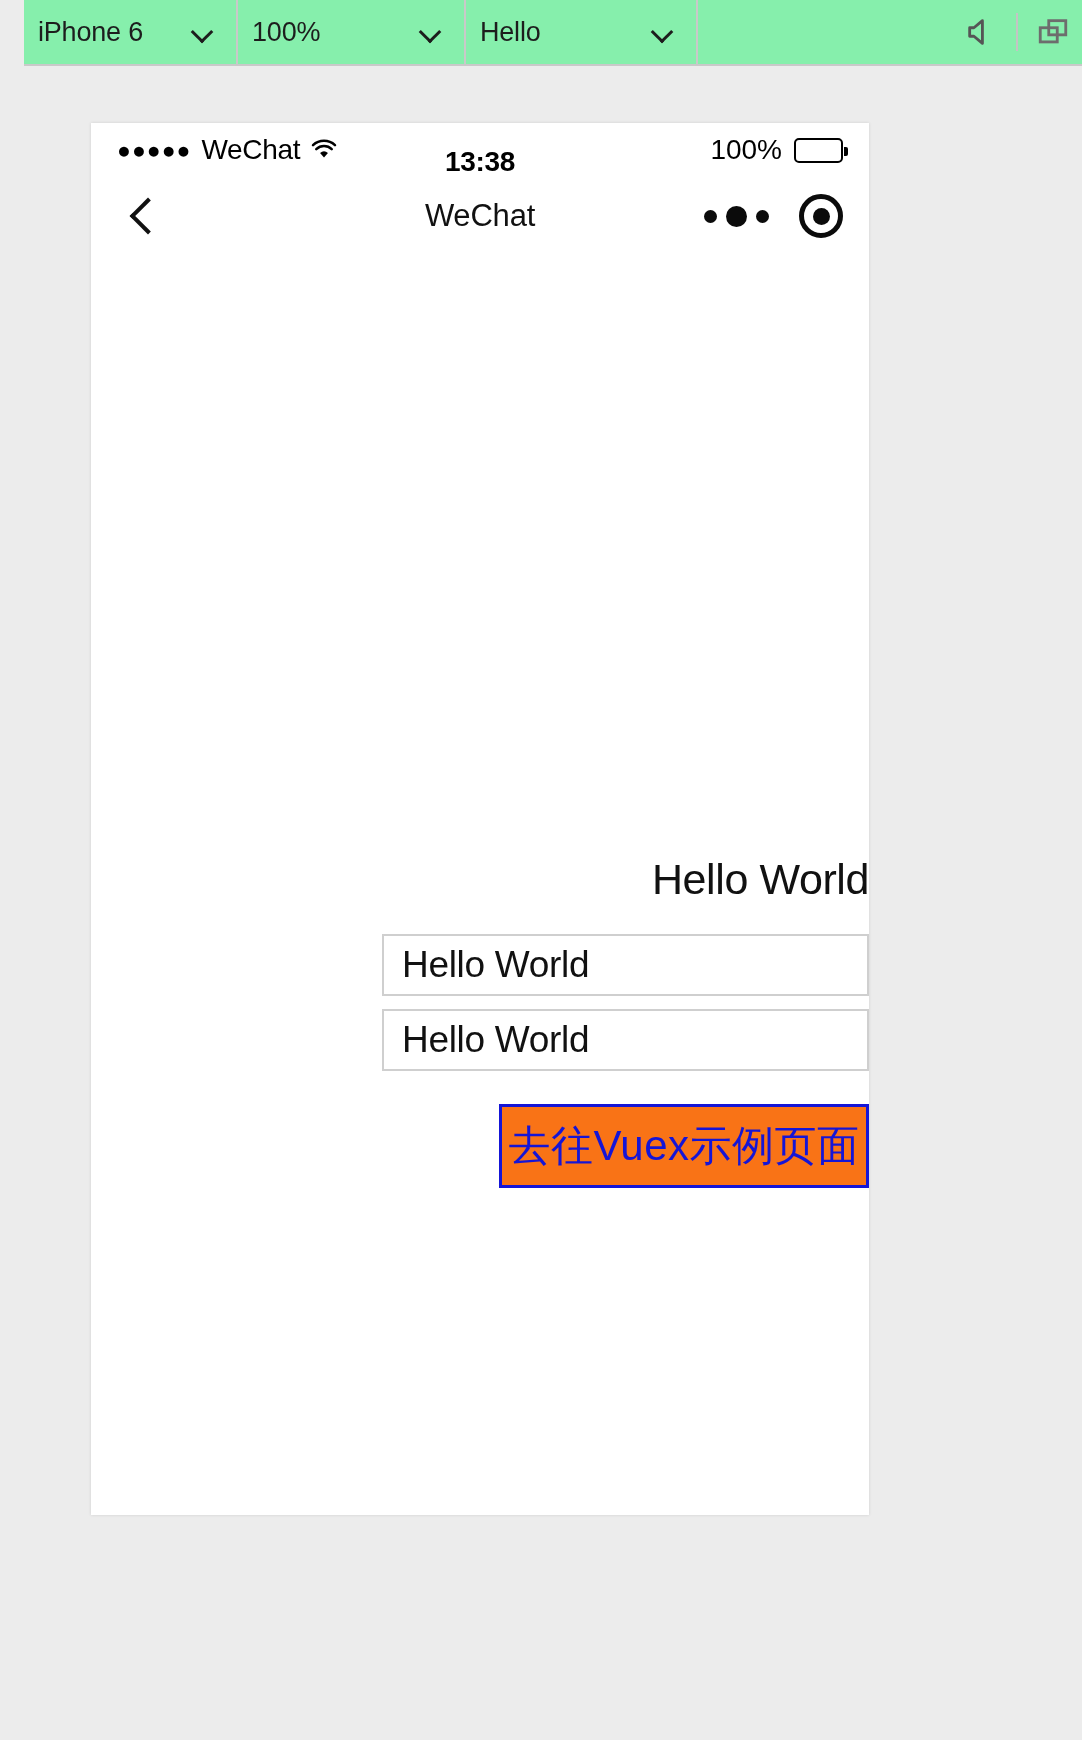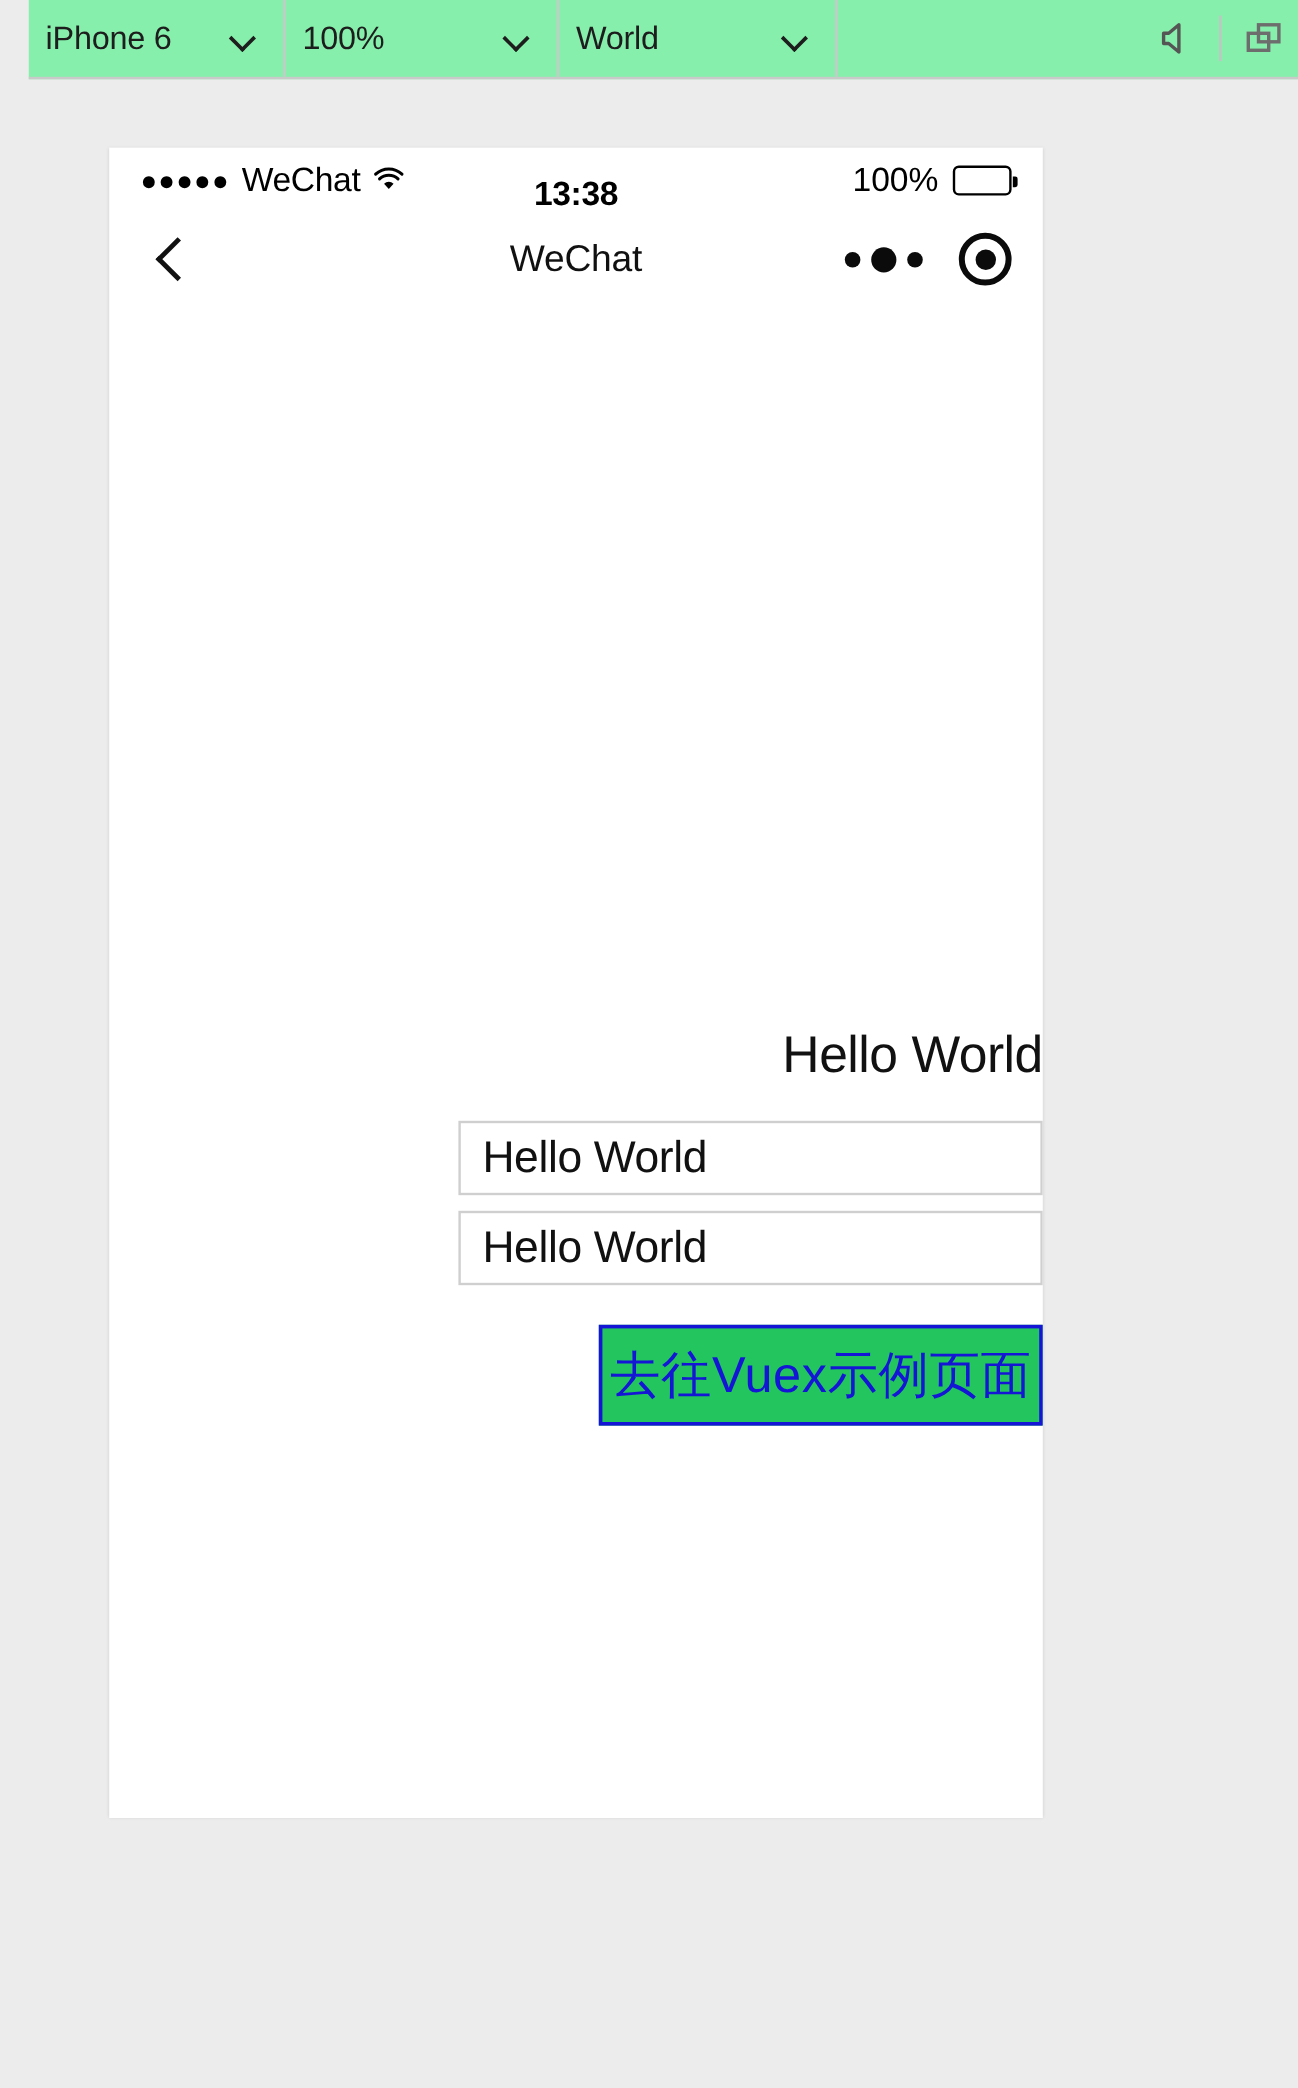--- a/index.html
+++ b/index.html
@@ -263,21 +263,21 @@
     border-radius: 0;
     outline: none;
     letter-spacing: -0.3px;
   }
   .vuex-button {
     margin-top: 20px;
     width: 370px;
     height: 84px;
     box-sizing: border-box;
     border: 3px solid #1515d6;
-    background: #22c55e;
+    background: #f97316;
     color: #1515d6;
     font-family: "Liberation Sans", sans-serif;
     font-size: 42px;
     letter-spacing: 0.5px;
     border-radius: 0;
     cursor: pointer;
     display: flex;
     align-items: center;
     justify-content: center;
   }
@@ -291,21 +291,21 @@
     <span class="sel-label">iPhone 6</span>
     <span class="chev"></span>
   </div>
 
   <div class="sim-select zoom">
     <span class="sel-label">100%</span>
     <span class="chev"></span>
   </div>
 
   <div class="sim-select network">
-    <span class="sel-label">World</span>
+    <span class="sel-label">Hello</span>
     <span class="chev"></span>
   </div>
 
   <div class="sim-spacer"></div>
 
   <div class="sim-tools">
     <div class="tool-btn">
       <svg width="34" height="34" viewBox="0 0 24 24">
         <path d="M13 4 L7 9 H4 V15 H7 L13 20 Z" fill="none" stroke="#555" stroke-width="2" stroke-linejoin="round"></path>
       </svg>

